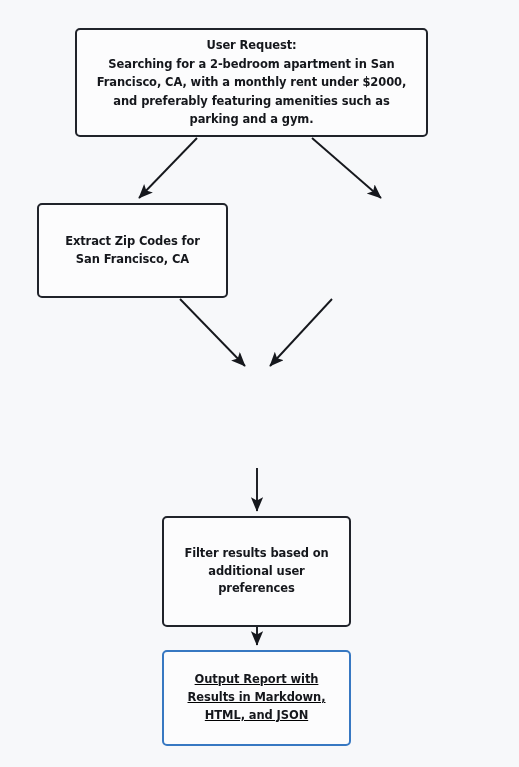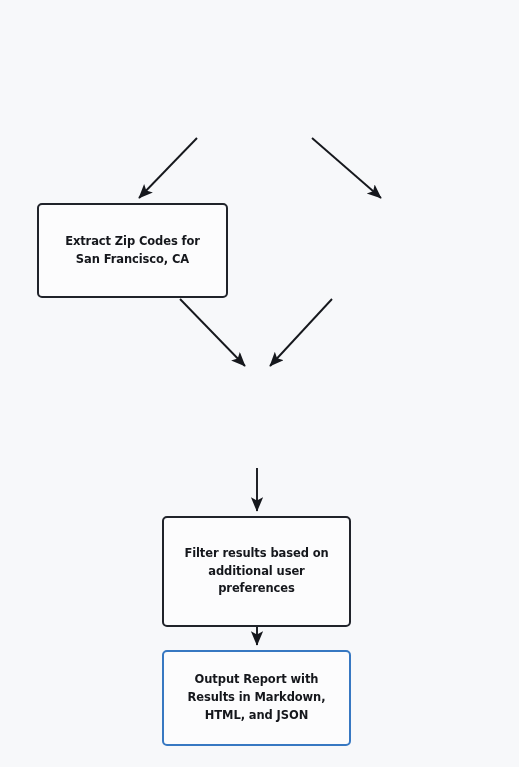--- a/index.html
+++ b/index.html
@@ -33,20 +33,21 @@
     border: 2px solid #20232a;
     border-radius: 5px;
     display: flex;
     align-items: center;
     justify-content: center;
     text-align: center;
     z-index: 2;
   }
   .node.highlight {
     border-color: #3778c2;
+    text-decoration: underline;
   }
   .node-label {
     font-family: "DejaVu Sans", sans-serif;
     font-weight: bold;
     font-size: 11.5px;
     line-height: 1.55;
     color: #15171c;
     letter-spacing: -0.1px;
     white-space: pre-line;
     padding: 0 8px;
@@ -74,20 +75,27 @@
     <g stroke="#16181d" stroke-width="1.9" fill="none" marker-end="url(#arrowhead)">
       <line x1="197" y1="138" x2="139" y2="198"></line>
       <line x1="312" y1="138" x2="381" y2="198"></line>
       <line x1="180" y1="299" x2="245" y2="366"></line>
       <line x1="332" y1="299" x2="270" y2="366"></line>
       <line x1="257" y1="468" x2="257" y2="511"></line>
       <line x1="257" y1="613" x2="257" y2="645"></line>
     </g>
   </svg>
 
+  <div class="node" id="node-user-request">
+    <span class="node-label">User Request:
+Searching for a 2-bedroom apartment in San
+Francisco, CA, with a monthly rent under $2000,
+and preferably featuring amenities such as
+parking and a gym.</span>
+  </div>
 
   <div class="node" id="node-extract-zip">
     <span class="node-label">Extract Zip Codes for
 San Francisco, CA</span>
   </div>
 
 
 
   <div class="node" id="node-filter-results">
     <span class="node-label">Filter results based on

